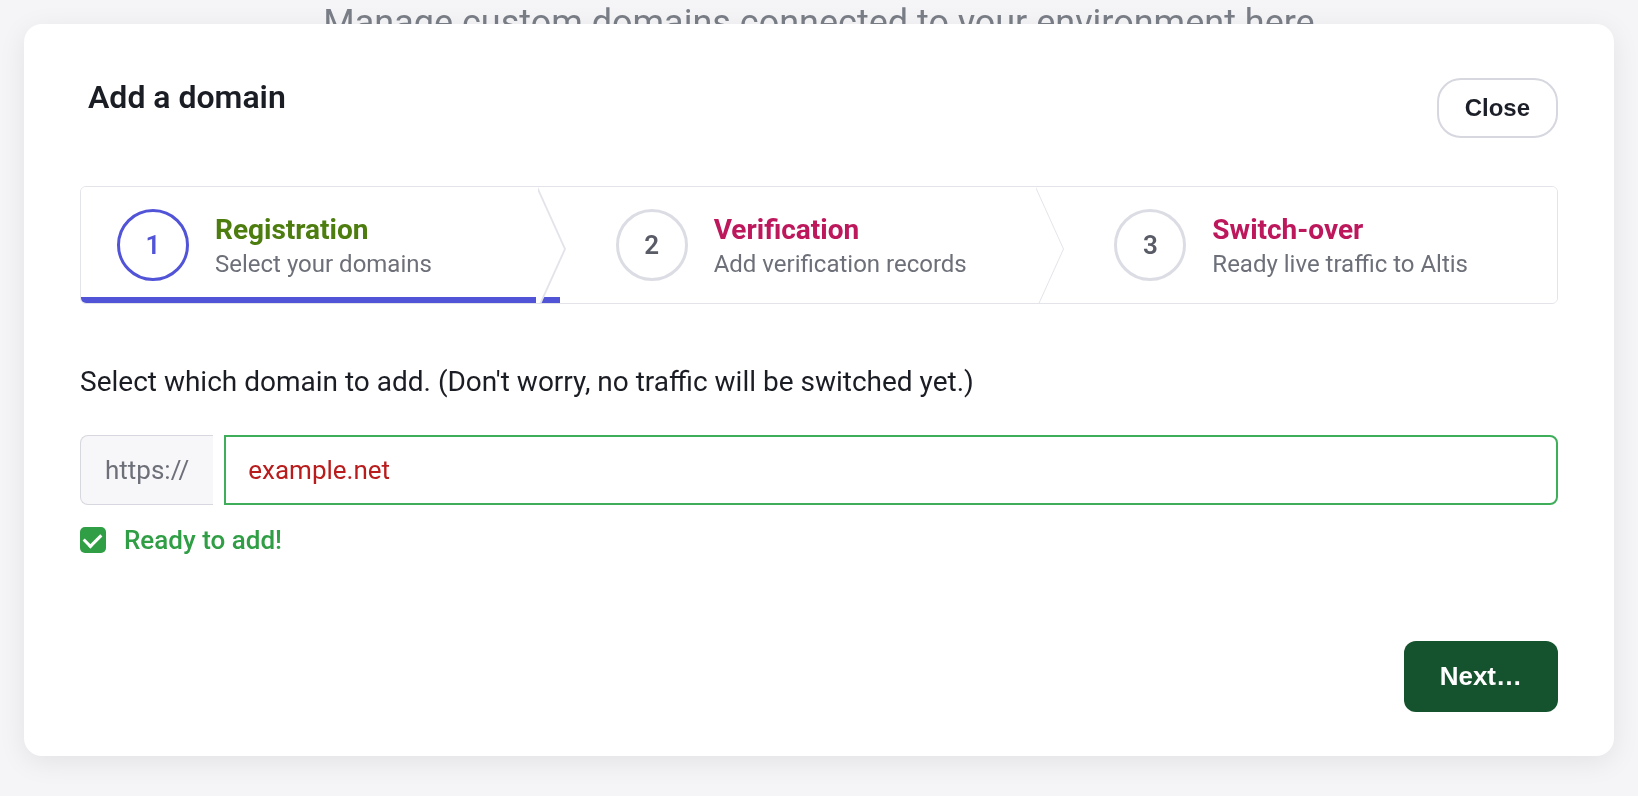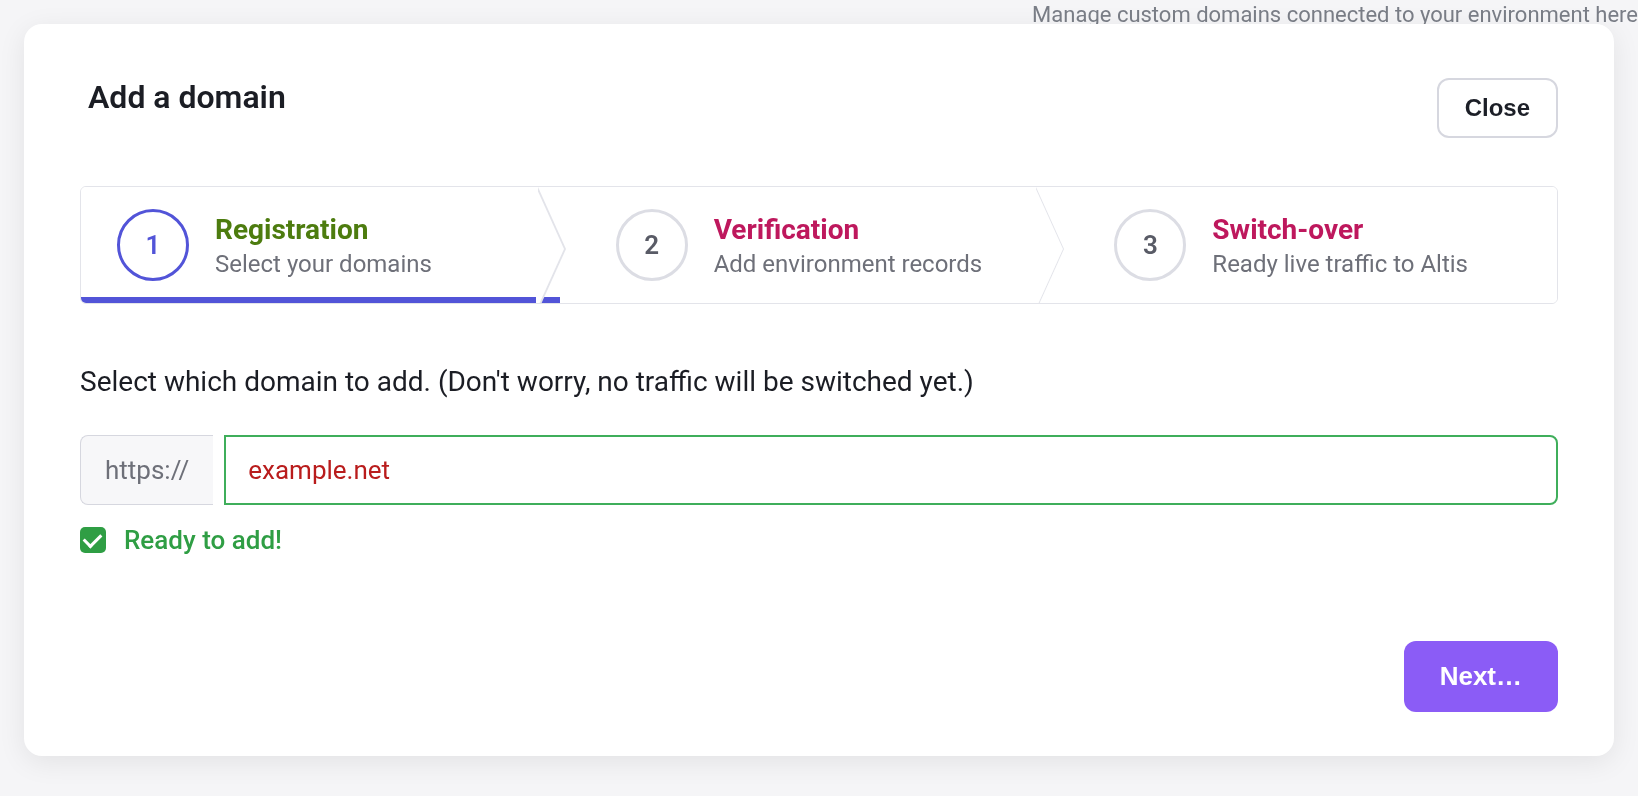--- a/index.html
+++ b/index.html
@@ -10,22 +10,22 @@
     height: 796px;
     font-family: -apple-system, BlinkMacSystemFont, "Segoe UI", Roboto, Helvetica, Arial, sans-serif;
     background: #f5f5f7;
     overflow: hidden;
   }
   .backdrop-text {
     position: absolute;
     top: 2px;
     left: 0;
     right: 0;
-    text-align: right;
-    font-size: 22px;
+    text-align: center;
+    font-size: 36px;
     color: #7a7e87;
   }
   .modal {
     position: absolute;
     top: 24px;
     left: 24px;
     right: 24px;
     bottom: 40px;
     background: #ffffff;
     border-radius: 18px;
@@ -48,21 +48,21 @@
     margin: 0;
     line-height: 1.2;
   }
   .btn-close {
     border: 2px solid #d6d7df;
     background: #ffffff;
     color: #1c1f27;
     font-size: 24px;
     font-weight: 600;
     padding: 14px 26px;
-    border-radius: 12px;
+    border-radius: 24px;
     cursor: pointer;
   }
   .stepper {
     display: flex;
     border: 1px solid #e3e4ea;
     border-radius: 6px;
     overflow: hidden;
     margin-bottom: 44px;
   }
   .step {
@@ -203,21 +203,21 @@
     border: solid #ffffff;
     border-width: 0 3px 3px 0;
     transform: rotate(45deg);
   }
   .footer {
     margin-top: auto;
     display: flex;
     justify-content: flex-end;
   }
   .btn-next {
-    background: #8b5cf6;
+    background: #14532d;
     color: #ffffff;
     border: none;
     font-size: 26px;
     font-weight: 600;
     padding: 20px 36px;
     border-radius: 12px;
     cursor: pointer;
   }
 </style>
 </head>
@@ -238,21 +238,21 @@
       <div class="step-text">
         <span class="step-title">Registration</span>
         <span class="step-sub">Select your domains</span>
       </div>
       <div class="step-chevron"></div>
     </div>
     <div class="step">
       <div class="step-circle">2</div>
       <div class="step-text">
         <span class="step-title">Verification</span>
-        <span class="step-sub">Add environment records</span>
+        <span class="step-sub">Add verification records</span>
       </div>
       <div class="step-chevron"></div>
     </div>
     <div class="step">
       <div class="step-circle">3</div>
       <div class="step-text">
         <span class="step-title">Switch-over</span>
         <span class="step-sub">Ready live traffic to Altis</span>
       </div>
     </div>

